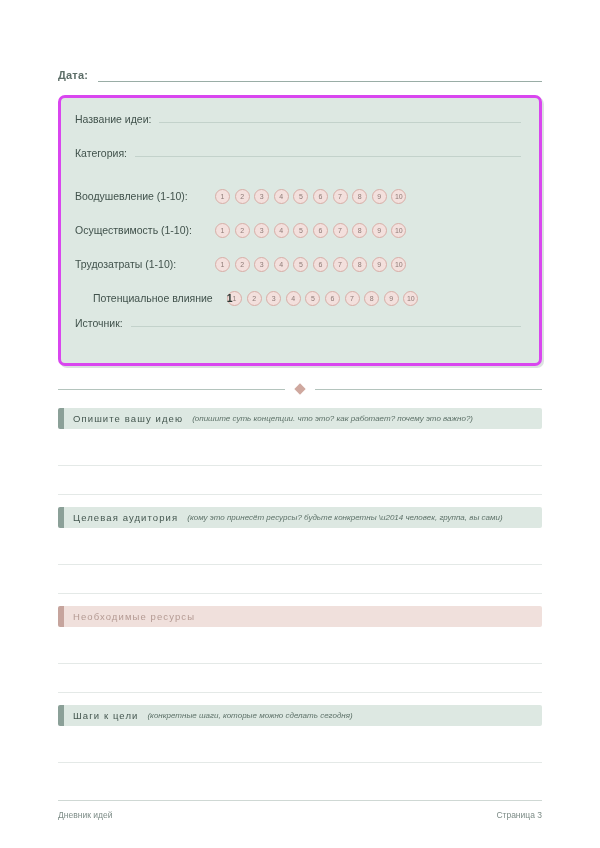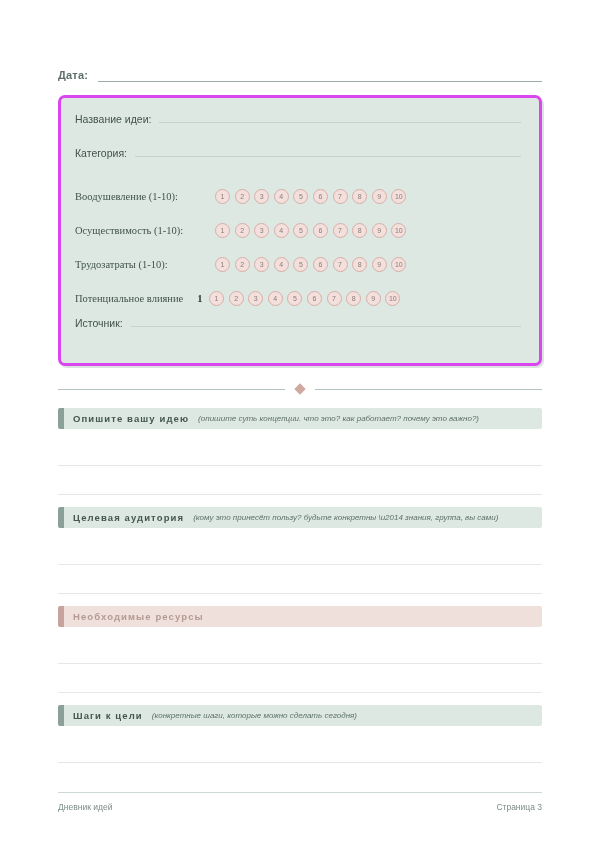--- a/index.html
+++ b/index.html
@@ -79,25 +79,25 @@
     display: flex;
     align-items: center;
     height: 34px;
   }
   .rate-label {
     font-size: 10.5px;
     color: #41524c;
     white-space: nowrap;
     width: 140px;
     flex: none;
-    font-family: Liberation Serif, serif;
   }
   .rate-row.overflow .rate-label {
     width: 134px;
     overflow: visible;
+    margin-left: 18px;
   }
   .rate-row.overflow .rate-label .ghost {
     font-weight: bold;
     color: #2e3b36;
     position: relative;
     left: 14px;
     z-index: 3;
   }
   .dots {
     display: flex;
@@ -160,21 +160,21 @@
   .sec-body {
     flex: 1;
     height: 21px;
     display: flex;
     align-items: center;
     padding-left: 9px;
     box-sizing: border-box;
   }
   .sec-title {
     font-size: 9.5px;
-    font-weight: bold;
+    font-weight: normal;
     letter-spacing: 1.1px;
     white-space: nowrap;
   }
   .sec-hint {
     font-size: 8px;
     font-style: italic;
     margin-left: 9px;
     white-space: nowrap;
   }
 
@@ -196,21 +196,21 @@
   .writing-lines .wline {
     border-bottom: 1px solid #e4e9e7;
     height: 28px;
   }
 
   
   .footer {
     position: absolute;
     left: 58px;
     right: 58px;
-    bottom: 36px;
+    bottom: 28px;
   }
   .footer-rule {
     border-top: 1px solid #cfd8d4;
   }
   .footer-row {
     display: flex;
     justify-content: space-between;
     padding-top: 9px;
     font-size: 8.5px;
     color: #7d8c87;
@@ -328,21 +328,21 @@
       <div class="wline"></div>
     </div>
   </div>
 
 
   <div class="section">
     <div class="sec-head green">
       <span class="sec-bar"></span>
       <span class="sec-body">
         <span class="sec-title">Целевая аудитория</span>
-        <span class="sec-hint">(кому это принесёт пользу? будьте конкретны \u2014 знания, группа, вы сами)</span>
+        <span class="sec-hint">(кому это принесёт ресурсы? будьте конкретны \u2014 человек, группа, вы сами)</span>
       </span>
     </div>
     <div class="writing-lines">
       <div class="wline"></div>
       <div class="wline"></div>
     </div>
   </div>
 
   <div class="section">
     <div class="sec-head rose">

